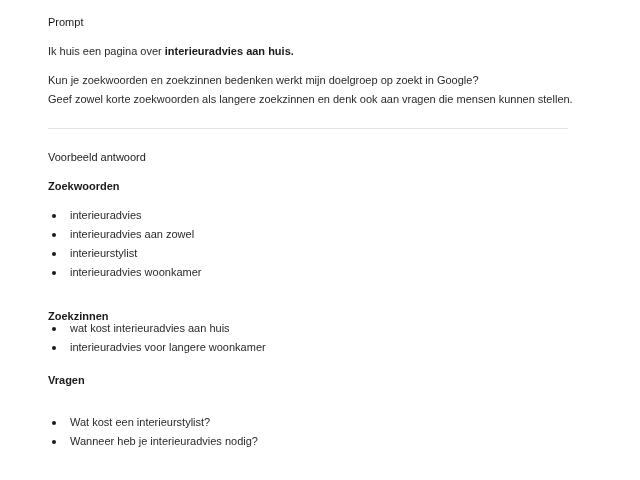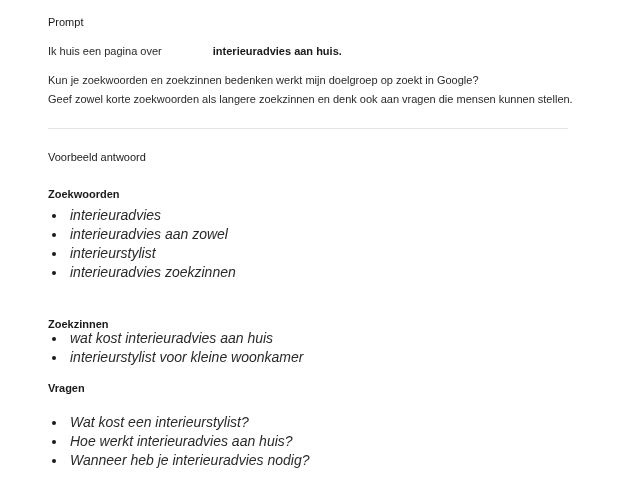--- a/index.html
+++ b/index.html
@@ -33,55 +33,52 @@
     .para {
       position: absolute;
       left: 0;
       white-space: nowrap;
       font-size: 11px;
       color: #2a2a2a;
     }
     .para b {
       font-weight: bold;
       color: #1a1a1a;
-      margin-left: 48px;
     }
     .divider {
       position: absolute;
       left: 0;
       top: 128px;
       width: 520px;
       height: 1px;
       background: #e4e4e4;
     }
     .sub-title {
       position: absolute;
       left: 0;
       font-weight: bold;
       font-size: 11px;
       color: #1a1a1a;
       white-space: nowrap;
-      margin-top: 8px;
     }
     ul.list {
       position: absolute;
       left: 0;
       margin: 0;
       padding: 0;
       list-style: none;
     }
     ul.list li {
       position: relative;
       height: 19px;
       line-height: 19px;
       padding-left: 22px;
-      font-size: 14px;
+      font-size: 11px;
       color: #2a2a2a;
       white-space: nowrap;
-      font-style: italic;
     }
     ul.list li .bullet {
       position: absolute;
       left: 4px;
       top: 8px;
       width: 4px;
       height: 4px;
       border-radius: 50%;
       background: #1a1a1a;
     }
@@ -102,29 +99,28 @@
 
   <div class="divider"></div>
 
   <div class="section-title" style="top:151px;">Voorbeeld antwoord</div>
 
   <div class="sub-title" style="top:180px;">Zoekwoorden</div>
   <ul class="list" style="top:206px;">
     <li><span class="bullet"></span><span>interieuradvies</span></li>
     <li><span class="bullet"></span><span>interieuradvies aan zowel</span></li>
     <li><span class="bullet"></span><span>interieurstylist</span></li>
-    <li><span class="bullet"></span><span>interieuradvies zoekzinnen</span></li>
+    <li><span class="bullet"></span><span>interieuradvies woonkamer</span></li>
   </ul>
 
   <div class="sub-title" style="top:310px;">Zoekzinnen</div>
-  <ul class="list" style="top:329px;">
+  <ul class="list" style="top:319px;">
     <li><span class="bullet"></span><span>wat kost interieuradvies aan huis</span></li>
-    <li><span class="bullet"></span><span>interieurstylist voor kleine woonkamer</span></li>
+    <li><span class="bullet"></span><span>interieuradvies voor langere woonkamer</span></li>
   </ul>
 
   <div class="sub-title" style="top:374px;">Vragen</div>
   <ul class="list" style="top:413px;">
     <li><span class="bullet"></span><span>Wat kost een interieurstylist?</span></li>
-    <li><span class="bullet"></span><span>Hoe werkt interieuradvies aan huis?</span></li>
     <li><span class="bullet"></span><span>Wanneer heb je interieuradvies nodig?</span></li>
   </ul>
 
 </div>
 
 </body></html>

